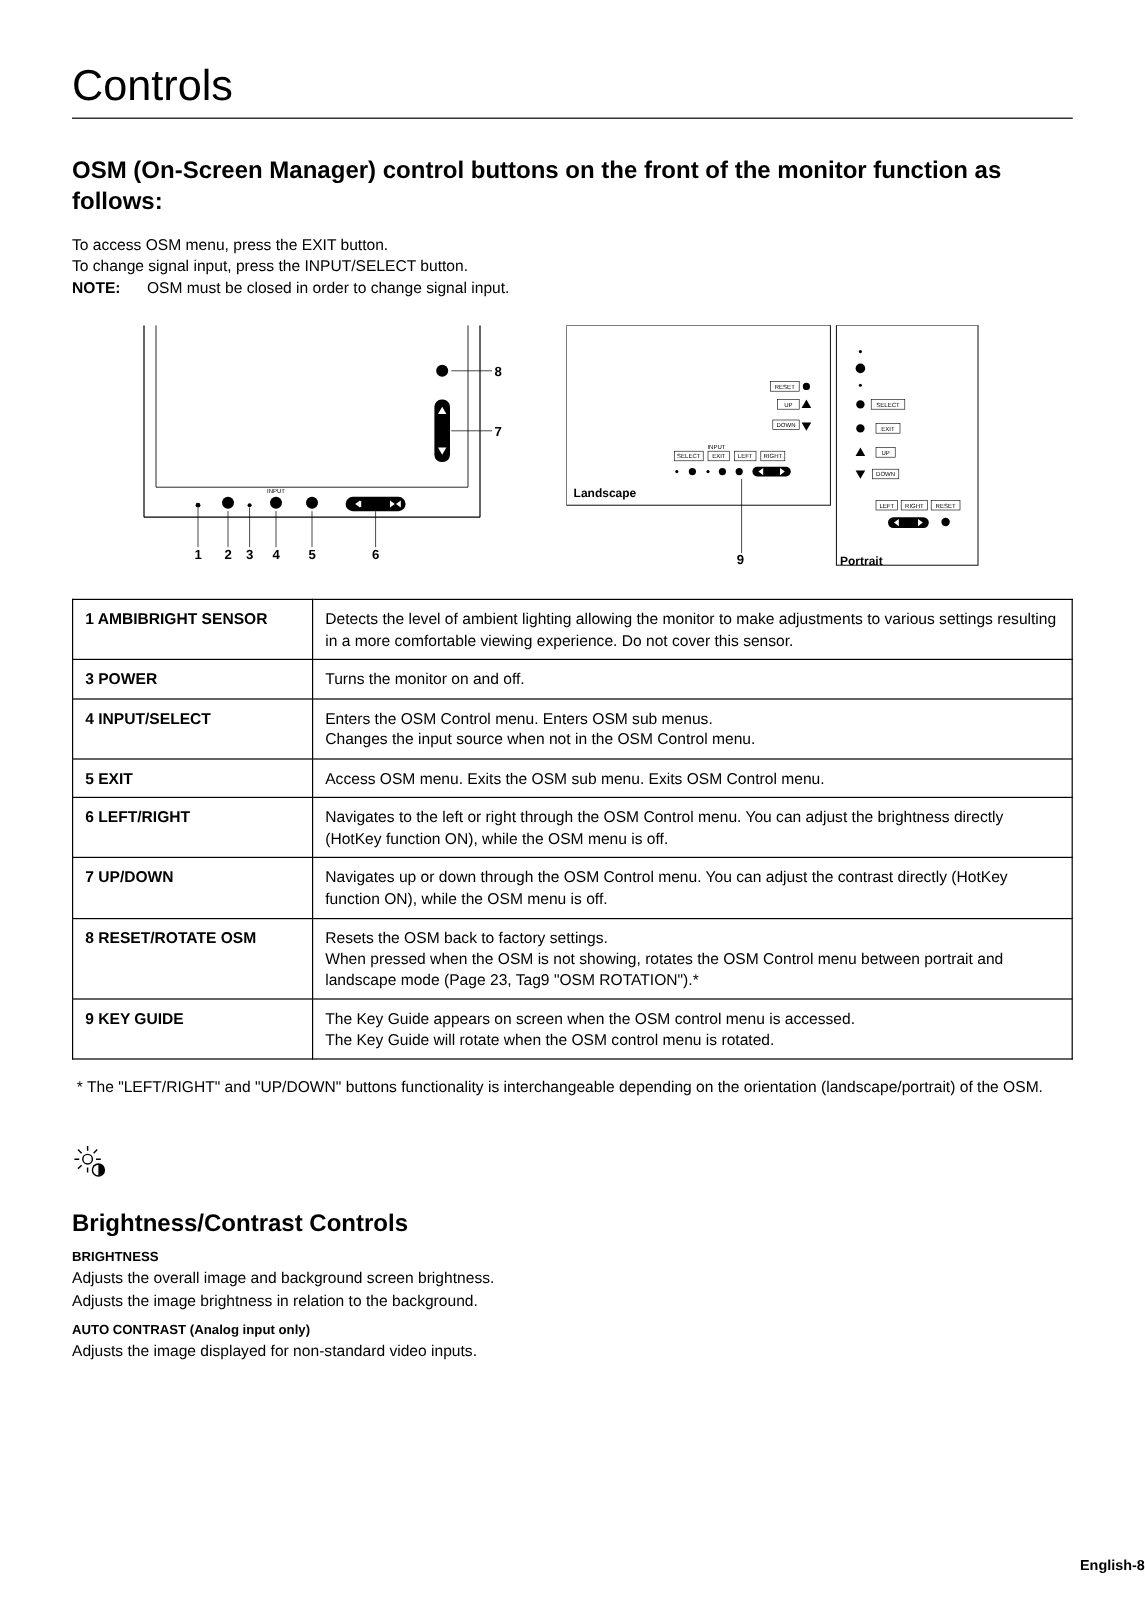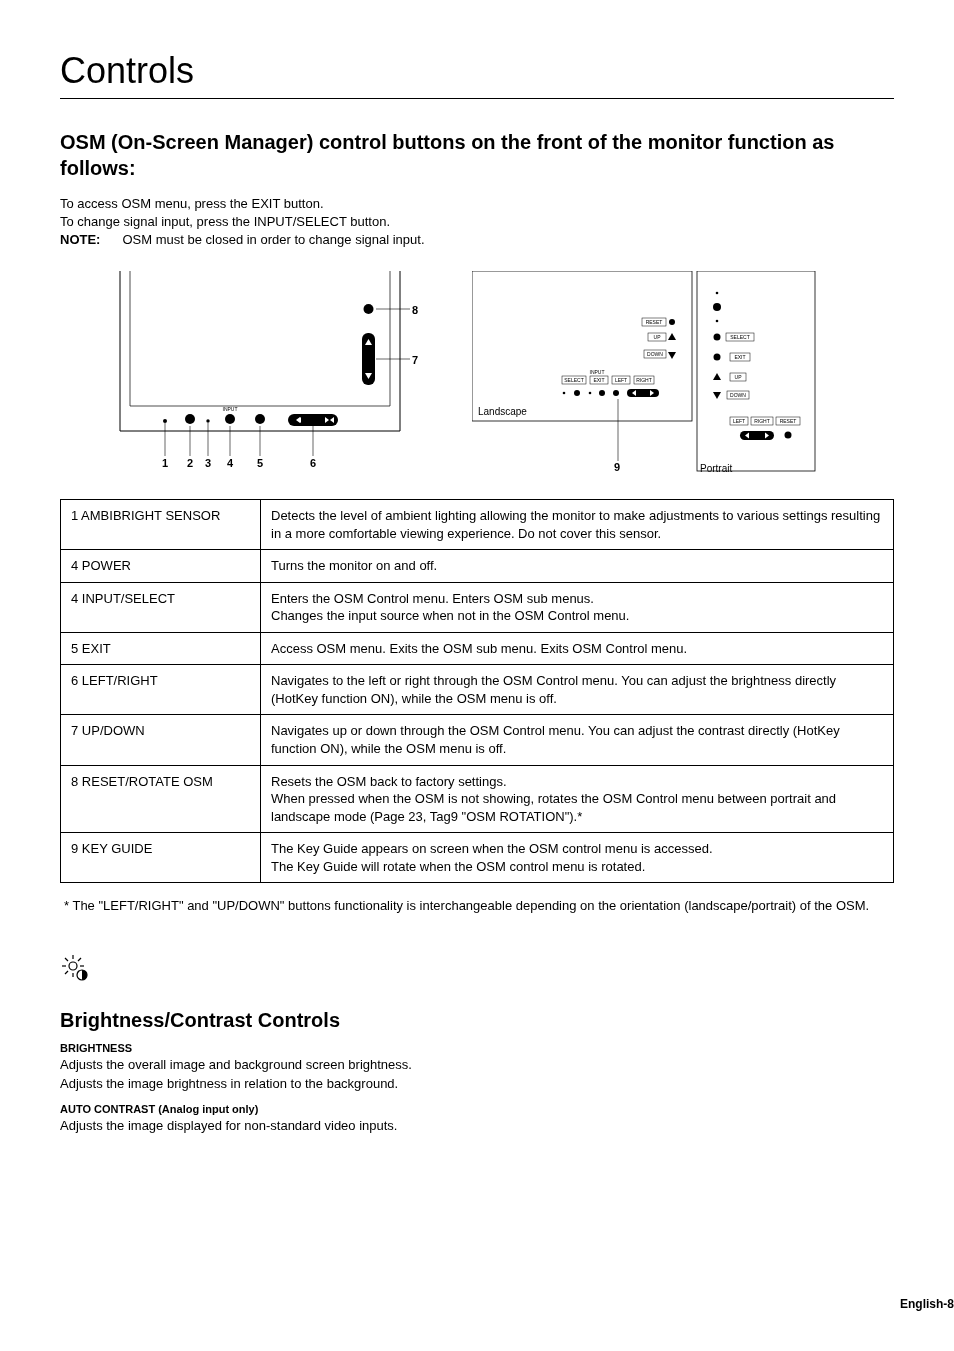--- a/index.html
+++ b/index.html
@@ -40,21 +40,21 @@
       display: flex;
       gap: 36px;
       margin: 24px 0 18px 40px;
       align-items: flex-start;
     }
     .diagram-left { position: relative; width: 336px; height: 200px; }
     .diagram-right { position: relative; width: 380px; height: 210px; flex-shrink: 0; }
     svg { display: block; }
     .diag-label {
       font-size: 10px;
-      font-weight: normal;
+      font-weight: bold;
       position: absolute;
       text-align: center;
     }
     .num-label {
       font-size: 11px;
       font-weight: bold;
       position: absolute;
       text-align: center;
     }
     .mini-text { font-size: 5px; font-family: Arial; }
@@ -66,20 +66,21 @@
     .controls-table td {
       border: 1px solid #000;
       padding: 7px 10px;
       font-size: 13px;
       line-height: 1.35;
       vertical-align: top;
     }
     .controls-table td:first-child {
       width: 200px;
       white-space: nowrap;
+      font-weight: bold;
     }
     .footnote {
       font-size: 13px;
       line-height: 1.35;
       margin-top: 14px;
       padding-left: 14px;
       text-indent: -10px;
     }
     .bc-section {
       display: flex;
@@ -263,21 +264,21 @@
   </div>
 </div>
 
 <table class="controls-table">
   <tbody>
     <tr>
         <td>1 AMBIBRIGHT SENSOR</td>
         <td>Detects the level of ambient lighting allowing the monitor to make adjustments to various settings resulting in a more comfortable viewing experience. Do not cover this sensor.</td>
       </tr>
     <tr>
-        <td>4 POWER</td>
+        <td>3 POWER</td>
         <td>Turns the monitor on and off.</td>
       </tr>
     <tr>
         <td>4 INPUT/SELECT</td>
         <td>Enters the OSM Control menu. Enters OSM sub menus.<br>Changes the input source when not in the OSM Control menu.</td>
       </tr>
     <tr>
         <td>5 EXIT</td>
         <td>Access OSM menu. Exits the OSM sub menu. Exits OSM Control menu.</td>
       </tr>

